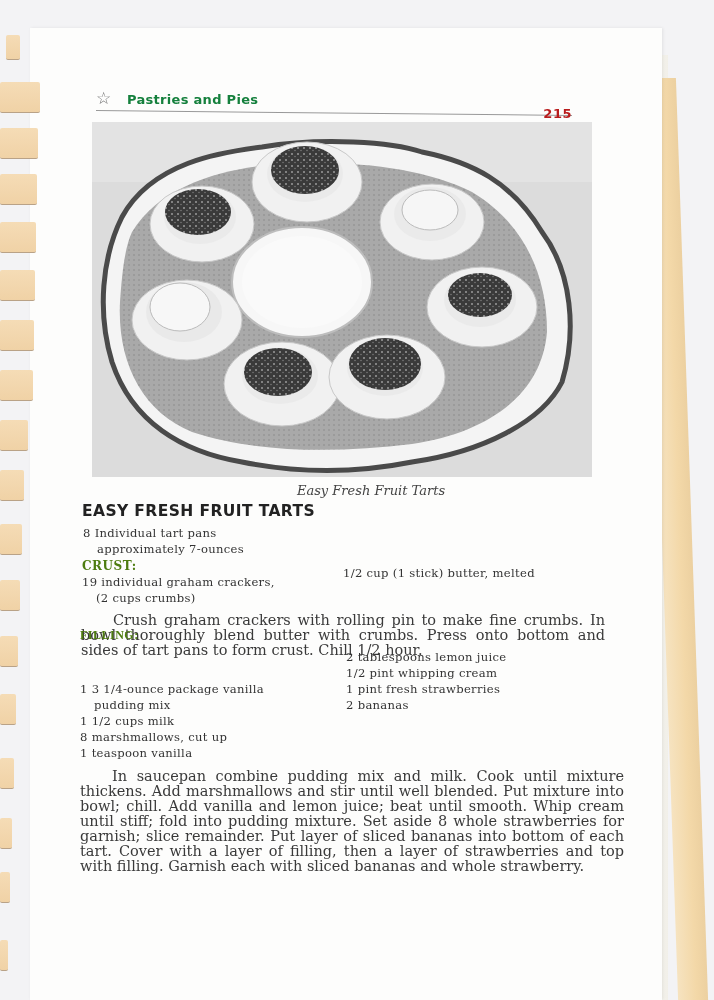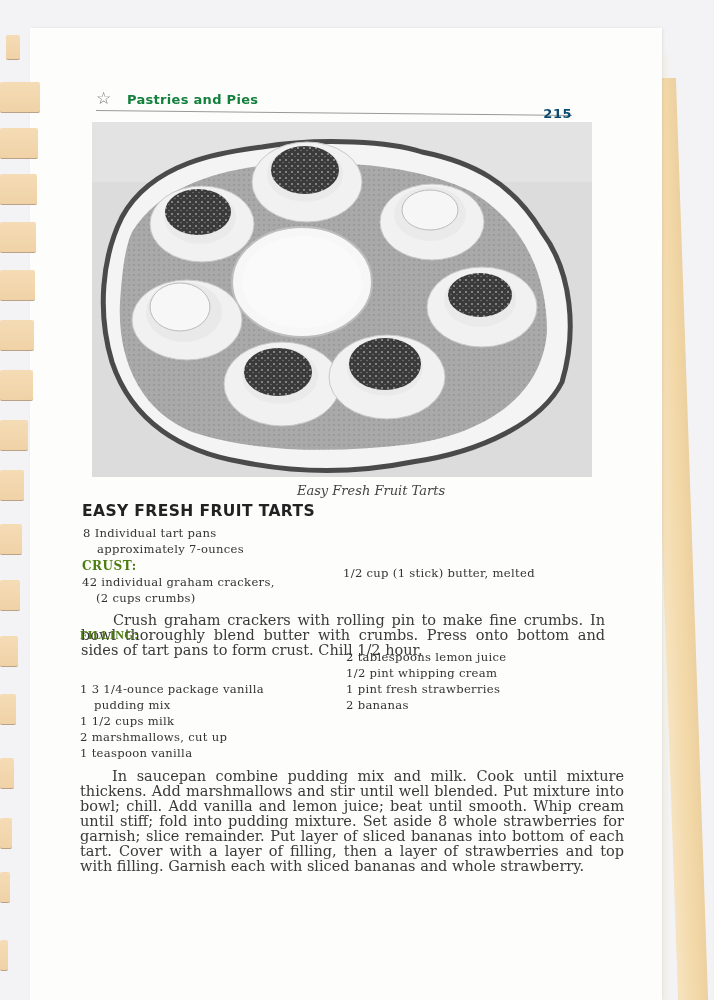--- a/index.html
+++ b/index.html
@@ -32,21 +32,21 @@
   .header {
     position:absolute; left:96px; top:88px; width:476px; height:36px;
   }
   .star { position:absolute; left:0; top:0; font-size:17px; color:#777; font-family:"DejaVu Sans", sans-serif; }
   .section-title {
     position:absolute; left:31px; top:4px; font-family:"DejaVu Sans", sans-serif;
     font-weight:bold; font-size:13px; color:#15803d; letter-spacing:0.3px;
   }
   .page-number {
     position:absolute; right:0; top:18px; font-family:"DejaVu Sans", sans-serif;
-    font-weight:bold; font-size:13px; color:#0c4a6e; letter-spacing:0.5px;
+    font-weight:bold; font-size:13px; color:#b91c1c; letter-spacing:0.5px;
   }
   .header-rule {
     position:absolute; left:0; top:22px; width:476px; height:1px; background:#999;
     transform:rotate(0.6deg); transform-origin:left;
   }
 
   .photo {
     position:absolute; left:92px; top:122px; width:500px; height:355px;
     background:#d9d9d9; overflow:hidden;
   }
@@ -164,35 +164,35 @@
 
 <div class="recipe-title">EASY FRESH FRUIT TARTS</div>
 
 <div class="ing" style="left:83px;top:525px;">
   <div>8 Individual tart pans</div>
   <div class="indent">approximately 7-ounces</div>
 </div>
 
 <div class="sub-heading" style="left:82px;top:559px;">CRUST:</div>
 <div class="ing" style="left:82px;top:574px;">
-  <div>42 individual graham crackers,</div>
+  <div>19 individual graham crackers,</div>
   <div class="indent">(2 cups crumbs)</div>
 </div>
 <div class="ing" style="left:343px;top:565px;">
   <div>1/2 cup (1 stick) butter, melted</div>
 </div>
 
 <div class="para" style="top:613px;">Crush graham crackers with rolling pin to make fine crumbs. In bowl thoroughly blend butter with crumbs. Press onto bottom and sides of tart pans to form crust. Chill 1/2 hour.</div>
 
 <div class="sub-heading" style="left:80px;top:628px;font-family:Liberation Serif, serif;">FILLING:</div>
 <div class="ing" style="left:80px;top:681px;">
   <div>1 3 1/4-ounce package vanilla</div>
   <div class="indent">pudding mix</div>
   <div>1 1/2 cups milk</div>
-  <div>2 marshmallows, cut up</div>
+  <div>8 marshmallows, cut up</div>
   <div>1 teaspoon vanilla</div>
 </div>
 <div class="ing" style="left:346px;top:649px;">
   <div>2 tablespoons lemon juice</div>
   <div>1/2 pint whipping cream</div>
   <div>1 pint fresh strawberries</div>
   <div>2 bananas</div>
 </div>
 
 <div class="para" style="top:769px;left:80px;width:544px;">In saucepan combine pudding mix and milk. Cook until mixture thickens. Add marshmallows and stir until well blended. Put mixture into bowl; chill. Add vanilla and lemon juice; beat until smooth. Whip cream until stiff; fold into pudding mixture. Set aside 8 whole strawberries for garnish; slice remainder. Put layer of sliced bananas into bottom of each tart. Cover with a layer of filling, then a layer of strawberries and top with filling. Garnish each with sliced bananas and whole strawberry.</div>

